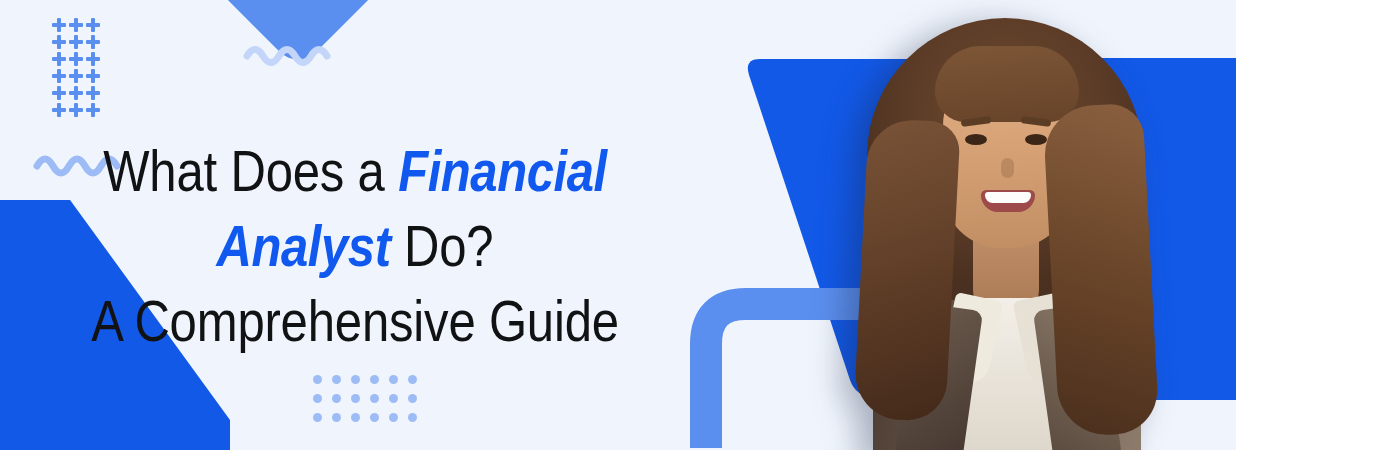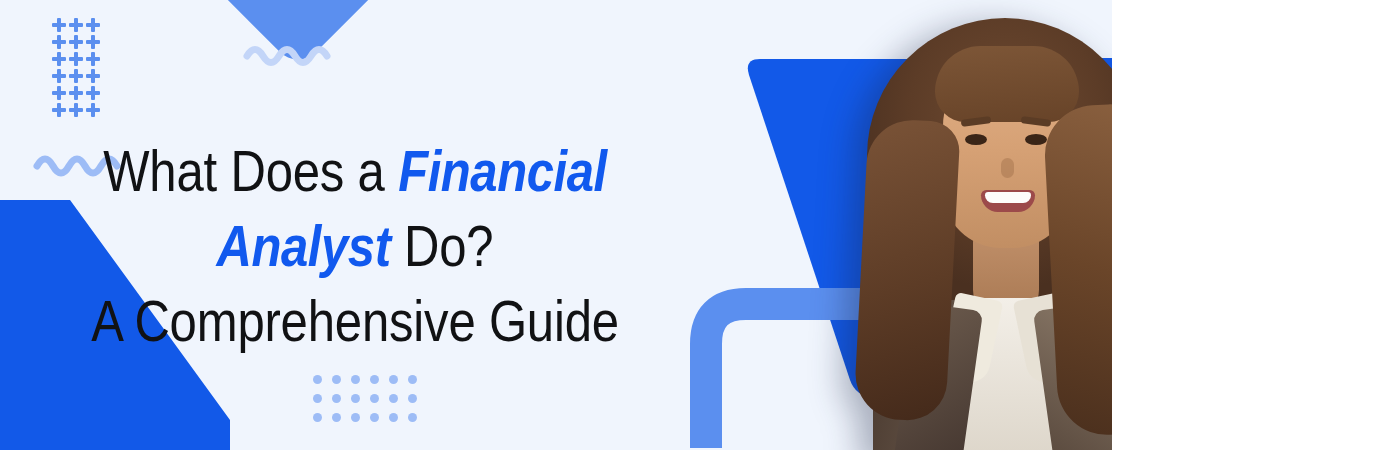--- a/index.html
+++ b/index.html
@@ -3,21 +3,21 @@
 <meta charset="utf-8">
 <title>Banner</title>
 <style>
   html, body {
     margin: 0;
     padding: 0;
     background: #ffffff;
   }
   #banner {
     position: relative;
-    width: 1112px;
+    width: 1236px;
     height: 450px;
     overflow: hidden;
     background: #f0f5fd;
     font-family: "Liberation Sans", sans-serif;
   }
 
   
   .shape { position: absolute; }
   #shape-top-v-clip {
     position: absolute;

